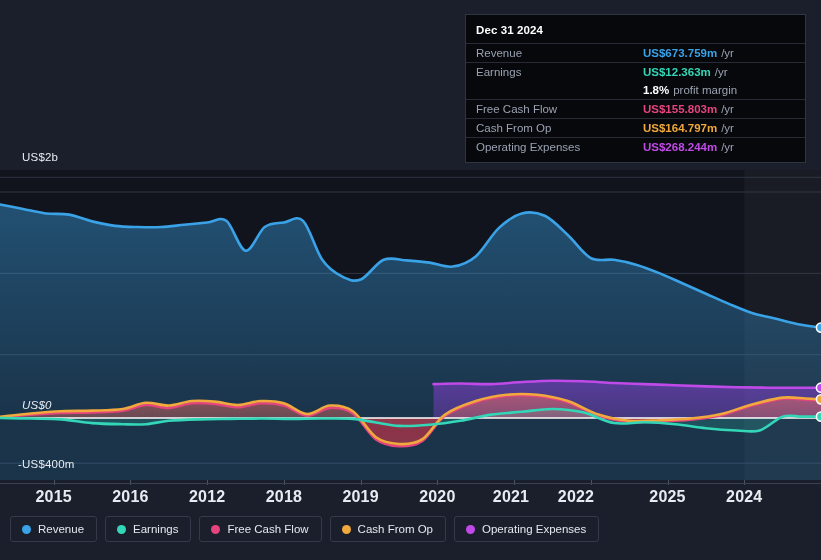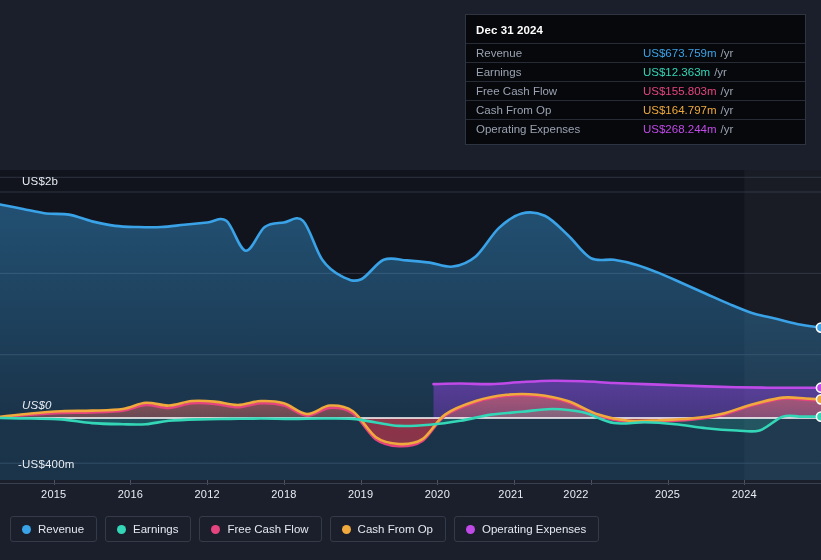--- a/index.html
+++ b/index.html
@@ -25,35 +25,36 @@
   #plot-svg { display: block; }
 
   
   .y-label {
     position: absolute;
     color: #e8ecf2;
     font-size: 11.5px;
     white-space: nowrap;
     letter-spacing: .2px;
   }
-  #y-top   { left: 22px;  top: 175px; }
+  #y-top   { left: 22px;  top: 151px; }
   #y-zero  { left: 22px;  top: 399px; font-style: italic; }
   #y-bottom{ left: 18px;  top: 458px; }
 
   #x-axis {
     position: absolute;
     left: 0; top: 484px;
     width: 821px; height: 20px;
   }
   .x-label {
     position: absolute;
     transform: translateX(-50%);
     color: #e8ecf2;
-    font-size: 11px;
+    font-size: 16px;
     letter-spacing: .2px;
+    font-weight: bold;
   }
 
   
   #tooltip {
     position: absolute;
     left: 465px; top: 14px;
     width: 341px;
     background: #07080c;
     border: 1px solid #2e3442;
     padding: 7px 0 6px 0;
@@ -72,21 +73,21 @@
     padding: 3px 10px 3px 10px;
     border-top: 1px solid #262b36;
     font-size: 11.5px;
   }
   .tt-row.no-rule { border-top: none; }
   .tt-key {
     color: #9aa2b1;
     width: 122px;
     flex: 0 0 122px;
   }
-  .tt-val { font-weight: normal; padding-left: 45px; }
+  .tt-val { font-weight: bold; padding-left: 45px; }
   .tt-suffix { color: #9aa2b1; font-weight: normal; margin-left: 4px; }
 
   
   #legend {
     position: absolute;
     left: 10px; top: 516px;
     display: flex;
     gap: 8px;
   }
   .legend-item {
@@ -204,20 +205,24 @@
     <div id="tooltip-date">Dec 31 2024</div>
     <div id="tooltip-rows">
         <div class="tt-row">
           <div class="tt-key">Revenue</div>
           <div><span class="tt-val" style="color: rgb(58, 163, 232);">US$673.759m</span><span class="tt-suffix">/yr</span></div>
         </div>
         <div class="tt-row">
           <div class="tt-key">Earnings</div>
           <div><span class="tt-val" style="color: rgb(51, 214, 182);">US$12.363m</span><span class="tt-suffix">/yr</span></div>
         </div>
+        <div class="tt-row no-rule">
+          <div class="tt-key"></div>
+          <div><span class="tt-val" style="color: rgb(255, 255, 255);">1.8%</span><span class="tt-suffix">profit margin</span></div>
+        </div>
         <div class="tt-row">
           <div class="tt-key">Free Cash Flow</div>
           <div><span class="tt-val" style="color: rgb(229, 68, 126);">US$155.803m</span><span class="tt-suffix">/yr</span></div>
         </div>
         <div class="tt-row">
           <div class="tt-key">Cash From Op</div>
           <div><span class="tt-val" style="color: rgb(239, 169, 60);">US$164.797m</span><span class="tt-suffix">/yr</span></div>
         </div>
         <div class="tt-row">
           <div class="tt-key">Operating Expenses</div>

